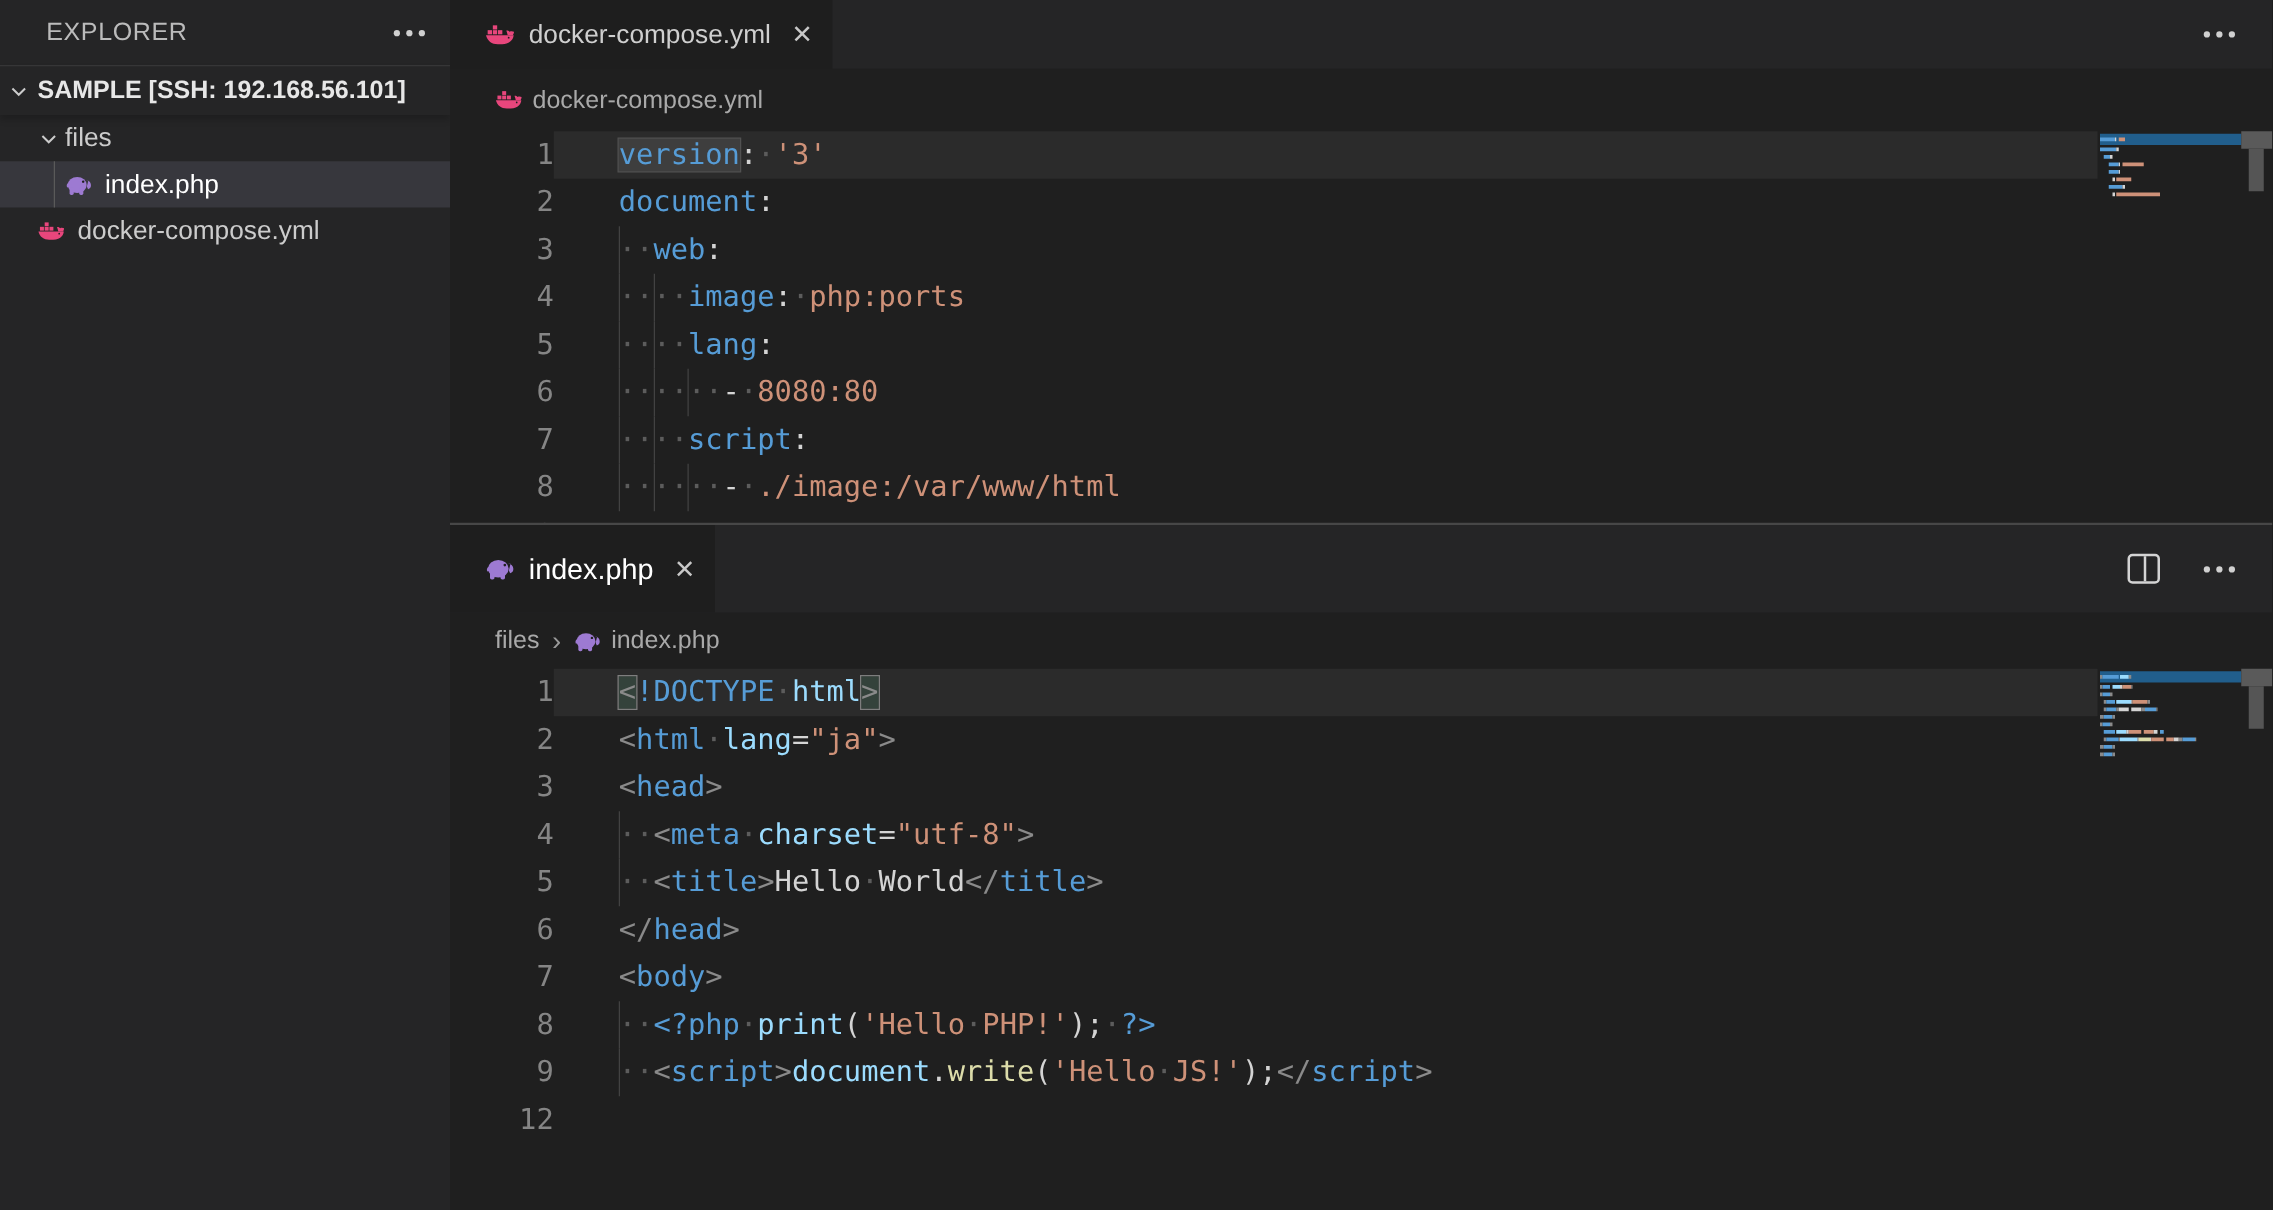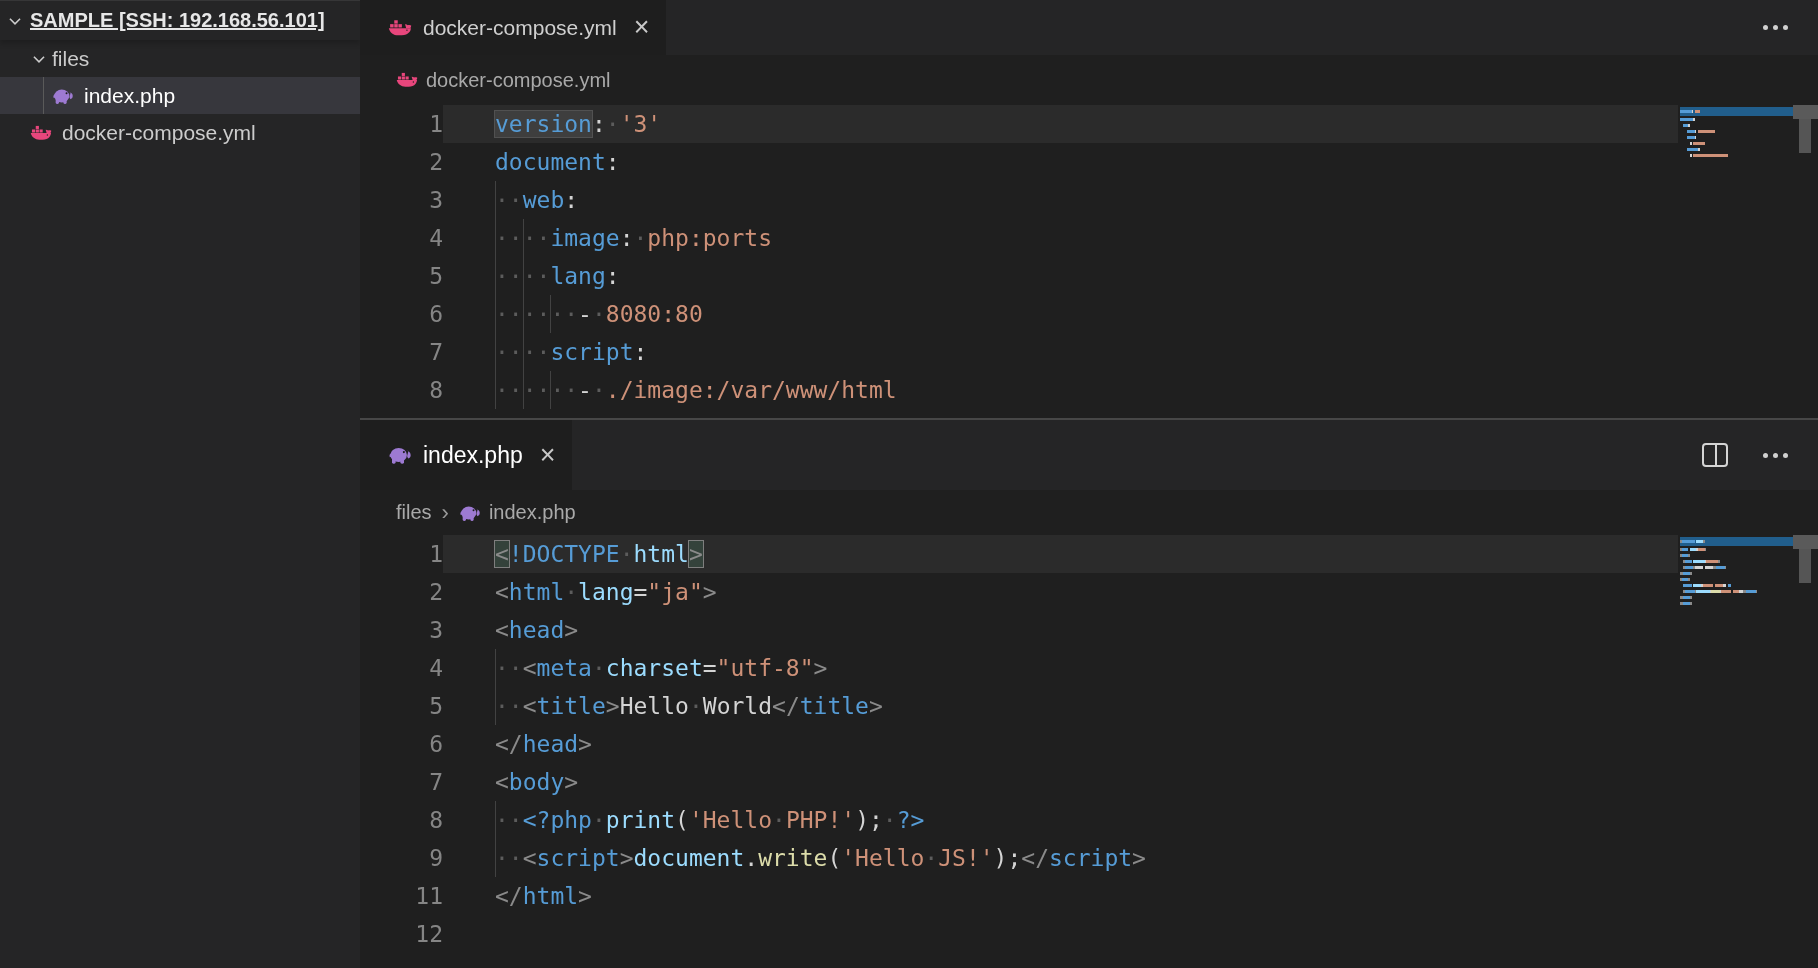--- a/index.html
+++ b/index.html
@@ -10,21 +10,21 @@
   
   .sidebar { width:360px; height:100%; background:#252526; color:#cccccc; flex:none; }
   .sb-header { height:52px; display:flex; align-items:center; padding:0 18px 0 37px; }
   .sb-title { font-size:20px; color:#bbbbbb; letter-spacing:.5px; flex:1; }
   .dots { display:inline-flex; align-items:center; cursor:pointer; }
   .dots i { width:5px; height:5px; border-radius:50%; background:#d0d0d0; display:inline-block; margin:0 2.5px; }
   .sb-section { height:40px; display:flex; align-items:center; font-weight:bold; color:#e7e7e7;
                 font-size:20px; cursor:pointer; }
   .sb-section .chev { width:30px; display:flex; justify-content:center; flex:none; }
   .sb-section.workspace { border-top:1px solid rgba(255,255,255,.08);
-                box-shadow:0 4px 5px rgba(0,0,0,.18);text-decoration:underline; }
+                box-shadow:0 4px 5px rgba(0,0,0,.18); }
   .sb-row { height:37px; display:flex; align-items:center; font-size:21px; color:#cccccc;
             cursor:pointer; position:relative; }
   .sb-row.selected { background:#37373d; color:#ffffff; }
   .sb-row .chev { width:26px; display:flex; justify-content:center; flex:none; }
   .sb-row .ficon { width:22px; height:18px; margin-right:10px; flex:none; }
   .guide-v { position:absolute; left:43px; top:0; bottom:0; border-left:1px solid #5a5a5a; }
 
   
   .editors { flex:1; display:flex; flex-direction:column; min-width:0; }
   .group { position:relative; overflow:hidden; background:#1f1f1f; }
@@ -77,20 +77,28 @@
   .thumb-cap { width:25px; height:14px; background:#5a5a5a; }
   .thumb-stem { width:12px; height:34px; background:#555555; margin-left:6px; }
   svg { display:block; }
 </style>
 </head>
 <body>
 
 <div class="app">
 
   <aside class="sidebar">
+    <div class="sb-header">
+      <span class="sb-title">EXPLORER</span>
+      <span class="dots">
+          <i></i>
+          <i></i>
+          <i></i>
+        </span>
+    </div>
     <div class="sb-section workspace">
       <span class="chev">
   <svg viewBox="0 0 16 16" width="18" height="18">
     <path d="M3.5 6 l4.5 4.5 L12.5 6" stroke="#cccccc" stroke-width="1.4" fill="none"></path>
   </svg>
 </span>
       <span>SAMPLE [SSH: 192.168.56.101]</span>
     </div>
     <div class="sb-row" style="padding-left:26px">
       <span class="chev">
@@ -349,24 +357,20 @@
             </div>
             <div class="cl">
               <span class="ln">8</span>
               <span class="ct"><i class="guide" style="left: calc(0ch + 52px);"></i><span class="tk-ws">··</span><span class="tk-meta">&lt;?php</span><span class="tk-ws">·</span><span class="tk-attr">print</span><span class="tk-punc">(</span><span class="tk-str">'Hello</span><span class="tk-ws">·</span><span class="tk-str">PHP!'</span><span class="tk-punc">);</span><span class="tk-ws">·</span><span class="tk-meta">?&gt;</span></span>
             </div>
             <div class="cl">
               <span class="ln">9</span>
               <span class="ct"><i class="guide" style="left: calc(0ch + 52px);"></i><span class="tk-ws">··</span><span class="tk-brkt">&lt;</span><span class="tk-tag">script</span><span class="tk-brkt">&gt;</span><span class="tk-attr">document</span><span class="tk-punc">.</span><span class="tk-fn">write</span><span class="tk-punc">(</span><span class="tk-str">'Hello</span><span class="tk-ws">·</span><span class="tk-str">JS!'</span><span class="tk-punc">);</span><span class="tk-brkt">&lt;/</span><span class="tk-tag">script</span><span class="tk-brkt">&gt;</span></span>
             </div>
             <div class="cl">
-              <span class="ln">11</span>
-              <span class="ct"><span class="tk-brkt">&lt;/</span><span class="tk-tag">html</span><span class="tk-brkt">&gt;</span></span>
-            </div>
-            <div class="cl">
               <span class="ln">12</span>
               <span class="ct"></span>
             </div>
           </div>
         <div class="minimap">
             <div class="mrow mcur">
               <i style="width: 1.65px; background: rgb(138, 138, 138);"></i>
               <i style="width: 13.2px; background: rgb(86, 156, 214);"></i>
               <i style="width: 1.65px;"></i>
               <i style="width: 6.6px; background: rgb(156, 220, 254);"></i>

